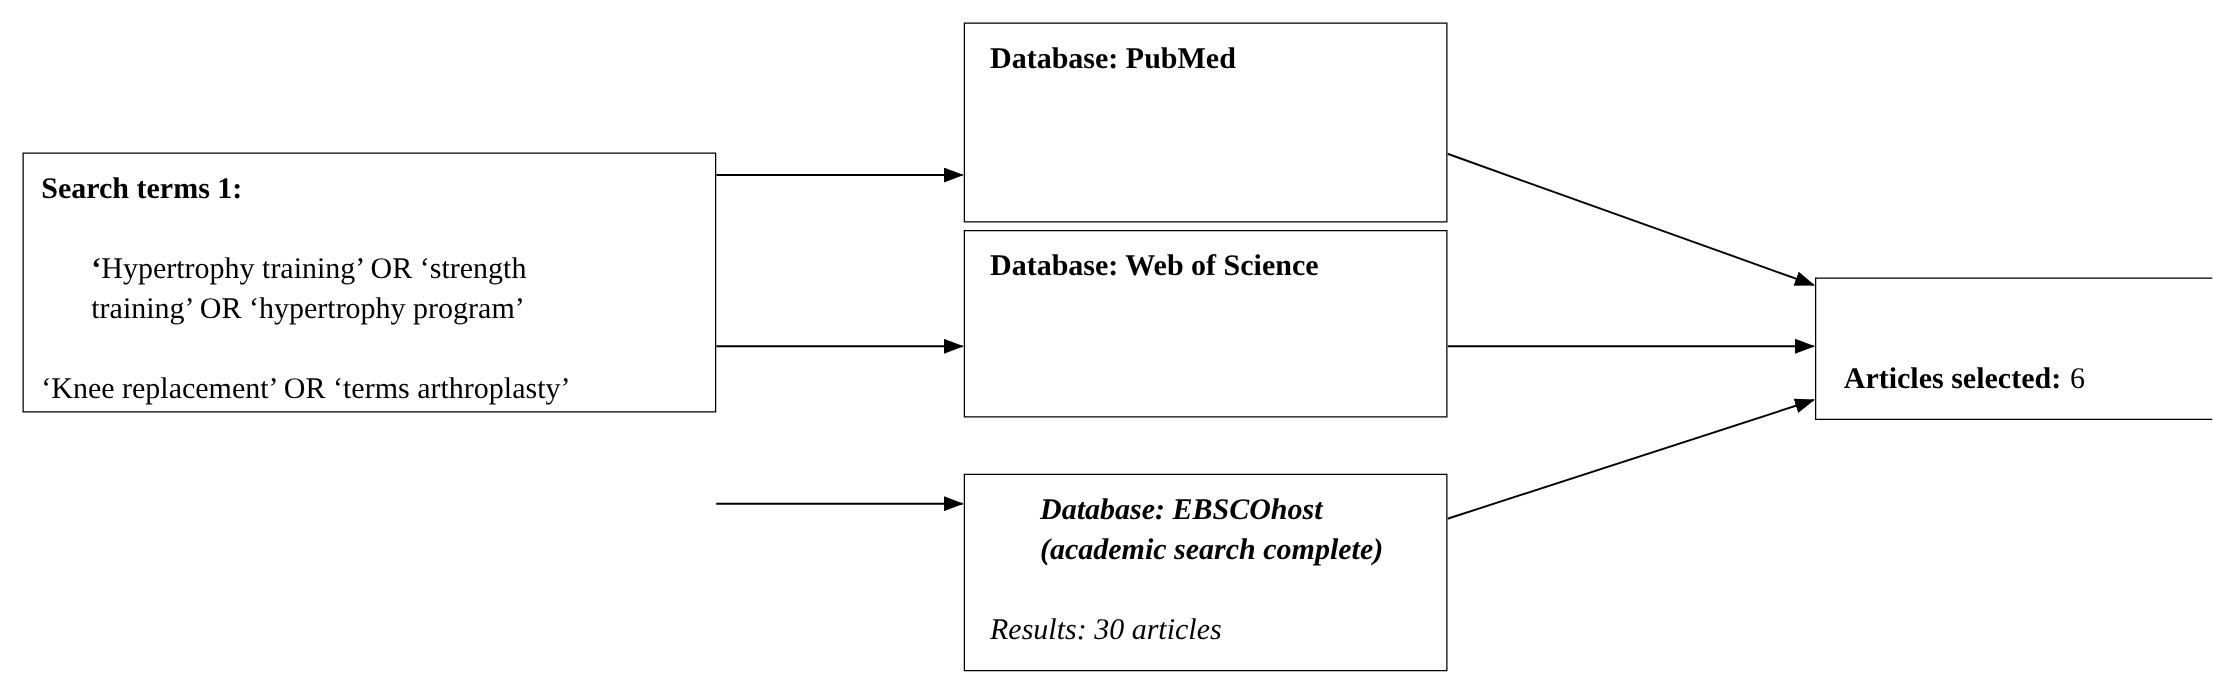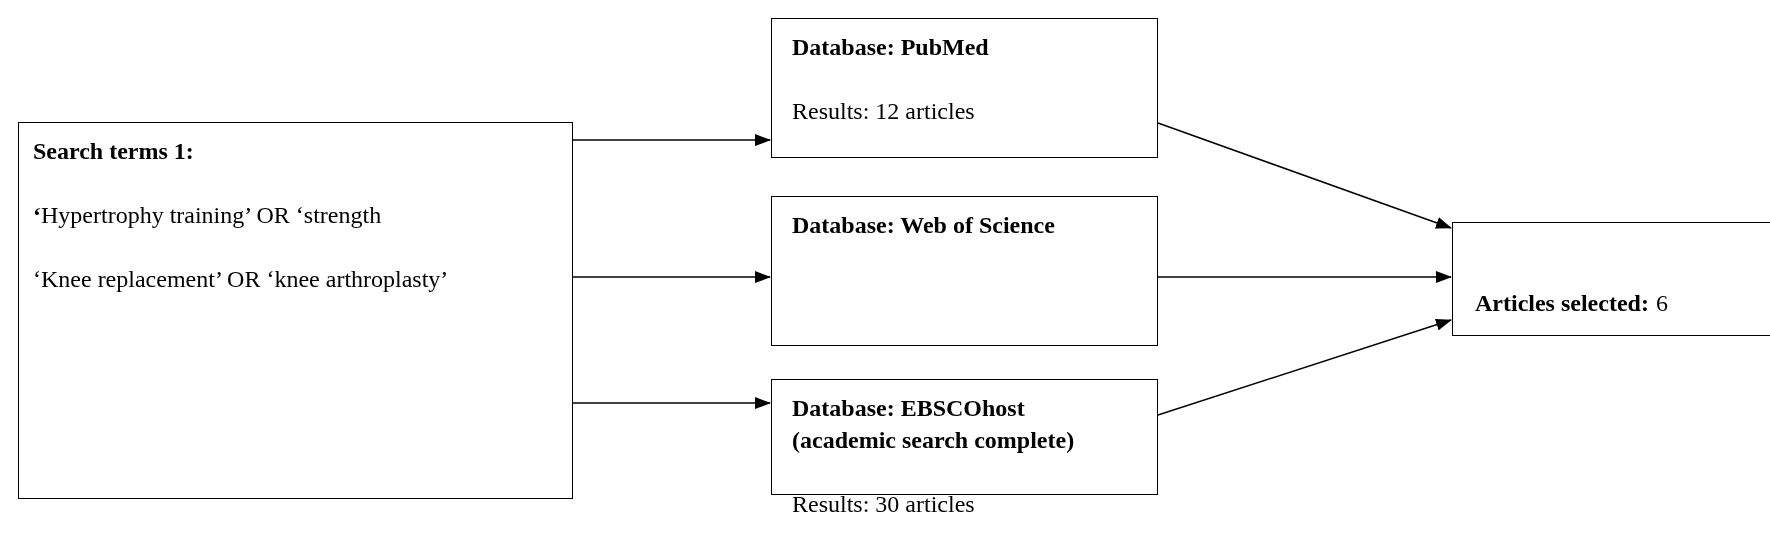--- a/index.html
+++ b/index.html
@@ -38,42 +38,42 @@
   .box p {
     margin: 0;
   }
   .box p + p {
     margin-top: 32px; 
   }
   .search-box {
     left: 18px;
     top: 122px;
     width: 555px;
-    height: 377px;
+    height: 208px;
     padding: 12px 14px;
   }
   .db-box {
     left: 771px;
     width: 387px;
     padding: 12px 20px;
   }
-  .db-box-1 { top: 18px;  height: 140px; }
-  .db-box-2 { top: 196px; height: 150px; }
-  .db-box-3 { top: 379px; height: 116px; }
+  .db-box-1 { top: 18px;  height: 160px; }
+  .db-box-2 { top: 184px; height: 150px; }
+  .db-box-3 { top: 379px; height: 158px; font-style: italic; }
   .db-title { font-weight: bold; }
   .selected-box {
     left: 1452px;
     top: 222px;
     width: 340px;
     height: 114px;
     display: flex;
     align-items: flex-end;
     padding: 0 0 16px 22px;
   }
-  .line { display: block; }
+  .line { display: block; margin-left: 40px; }
   .bold { font-weight: bold; }
   .sel-value { margin-left: 7px; }
 </style>
 </head>
 <body>
 
 <div class="canvas">
 
   <svg class="arrows-layer" width="1770" height="558" viewBox="0 0 1770 558" xmlns="http://www.w3.org/2000/svg">
     <defs>
@@ -88,27 +88,27 @@
     <line x1="1158" y1="277" x2="1451" y2="277" marker-end="url(#arrowhead)"></line>
     <line x1="1158" y1="415" x2="1451" y2="320" marker-end="url(#arrowhead)"></line>
   </svg>
 
   <div class="box search-box">
     <p class="bold">Search terms 1:</p>
     <p>
       <span class="line">
         <span class="bold">‘</span><span>Hypertrophy training’ OR ‘strength</span>
       </span>
+      <span class="line">training’ OR ‘hypertrophy program’</span>
     </p>
-    <p>‘Knee replacement’ OR ‘knee arthroplasty’</p>
+    <p>‘Knee replacement’ OR ‘terms arthroplasty’</p>
   </div>
 
   <div class="box db-box db-box-1">
     <p class="db-title">Database: PubMed</p>
-    <p>Results: 12 articles</p>
   </div>
 
   <div class="box db-box db-box-2">
     <p class="db-title">Database: Web of Science</p>
   </div>
 
   <div class="box db-box db-box-3">
     <p class="db-title">
       <span class="line">Database: EBSCOhost</span>
       <span class="line">(academic search complete)</span>

